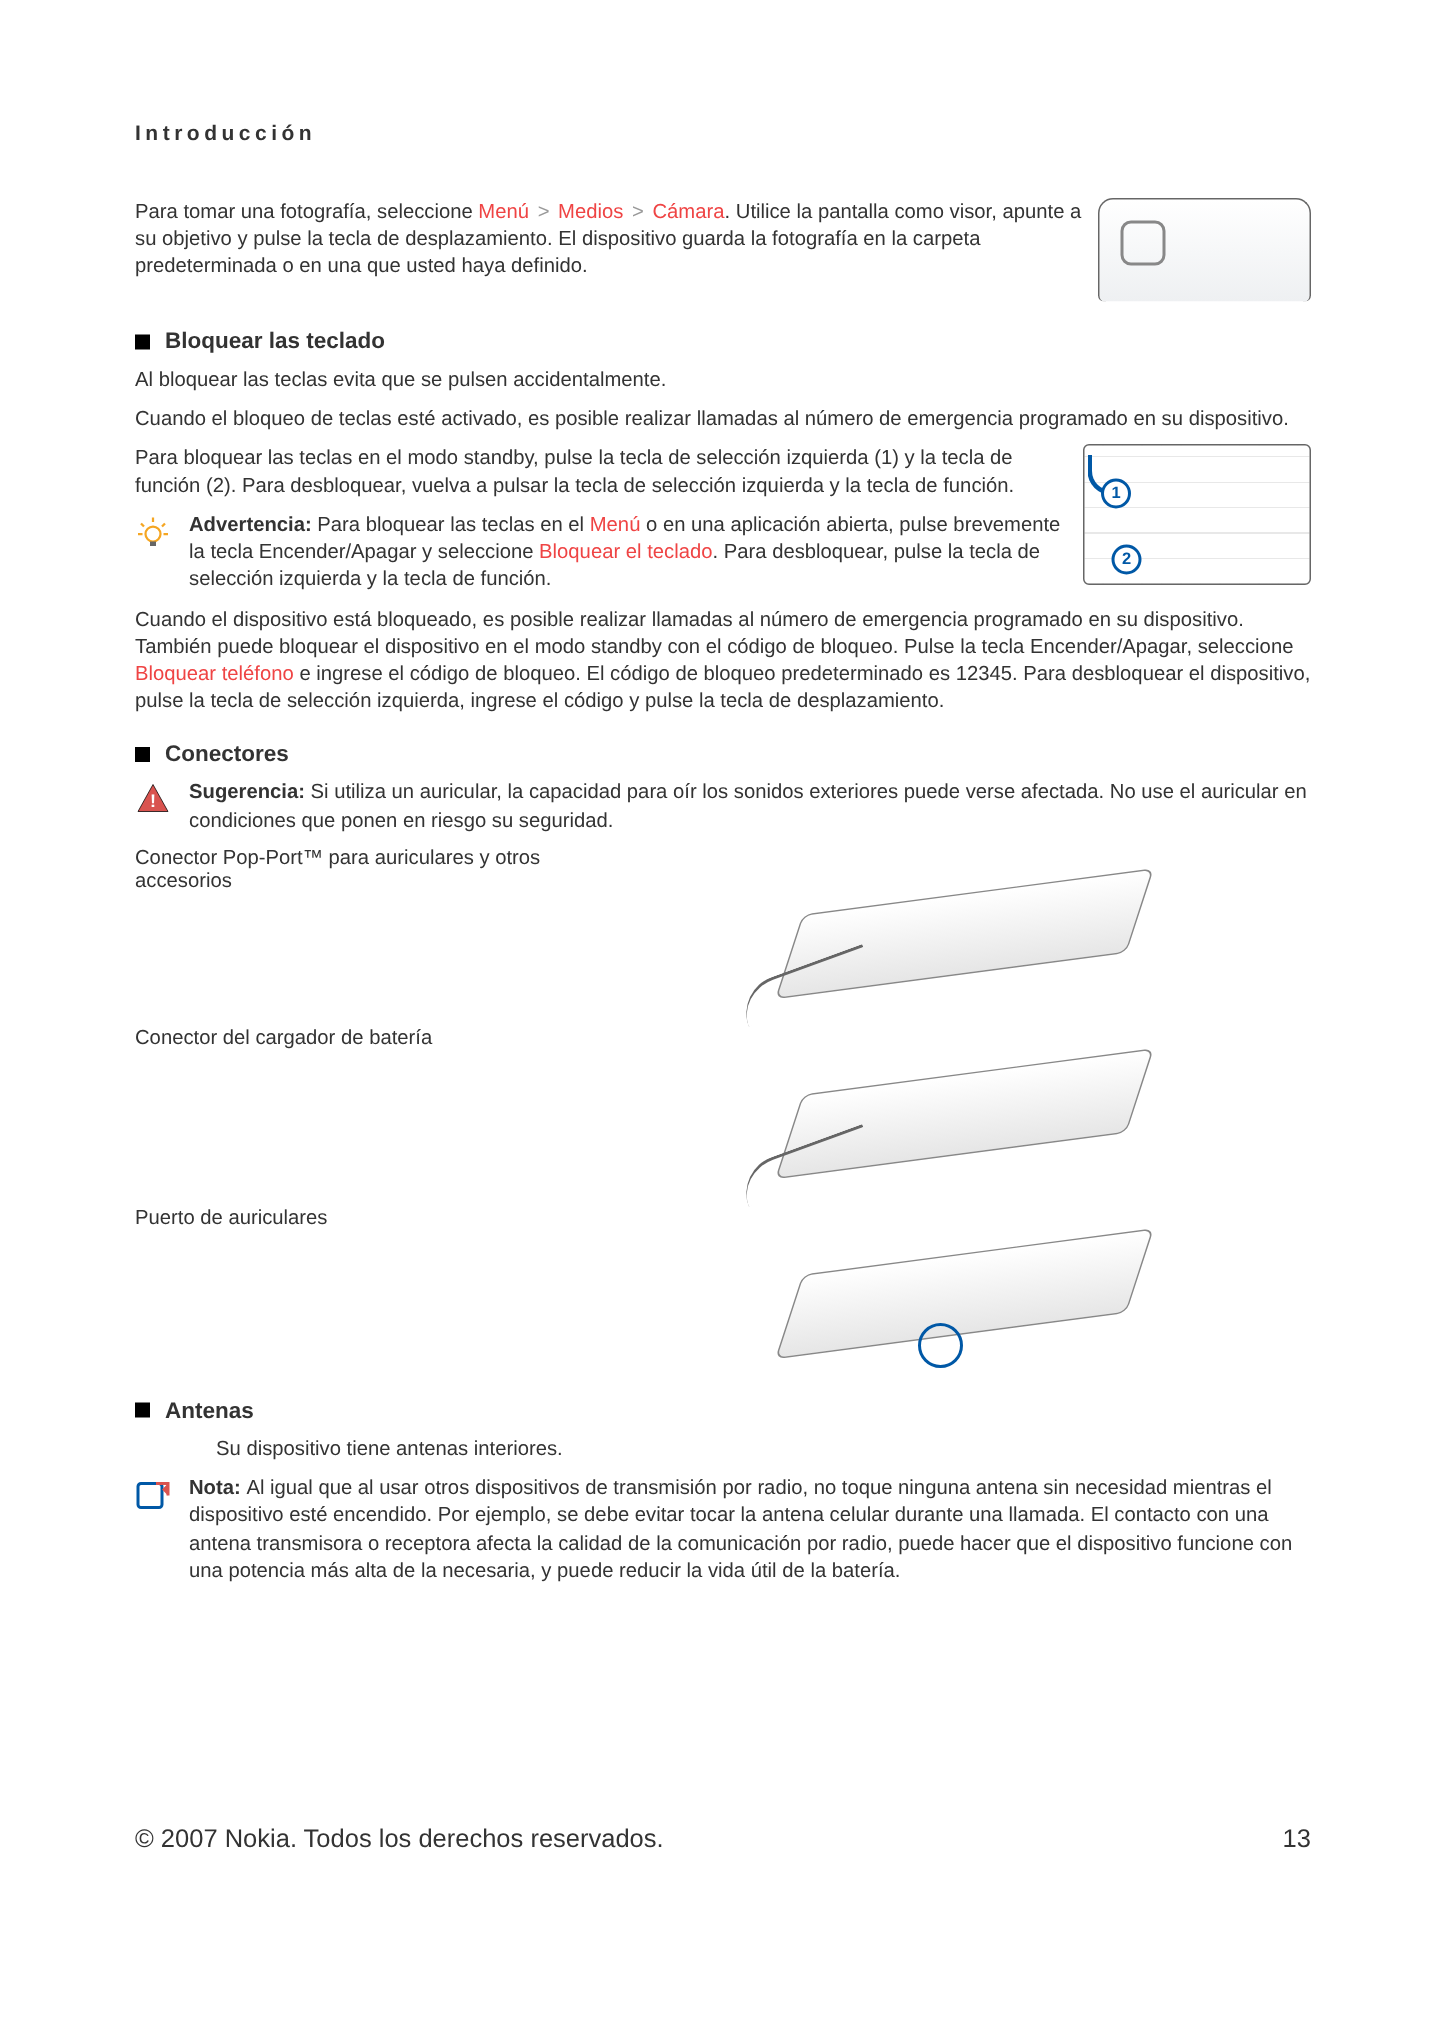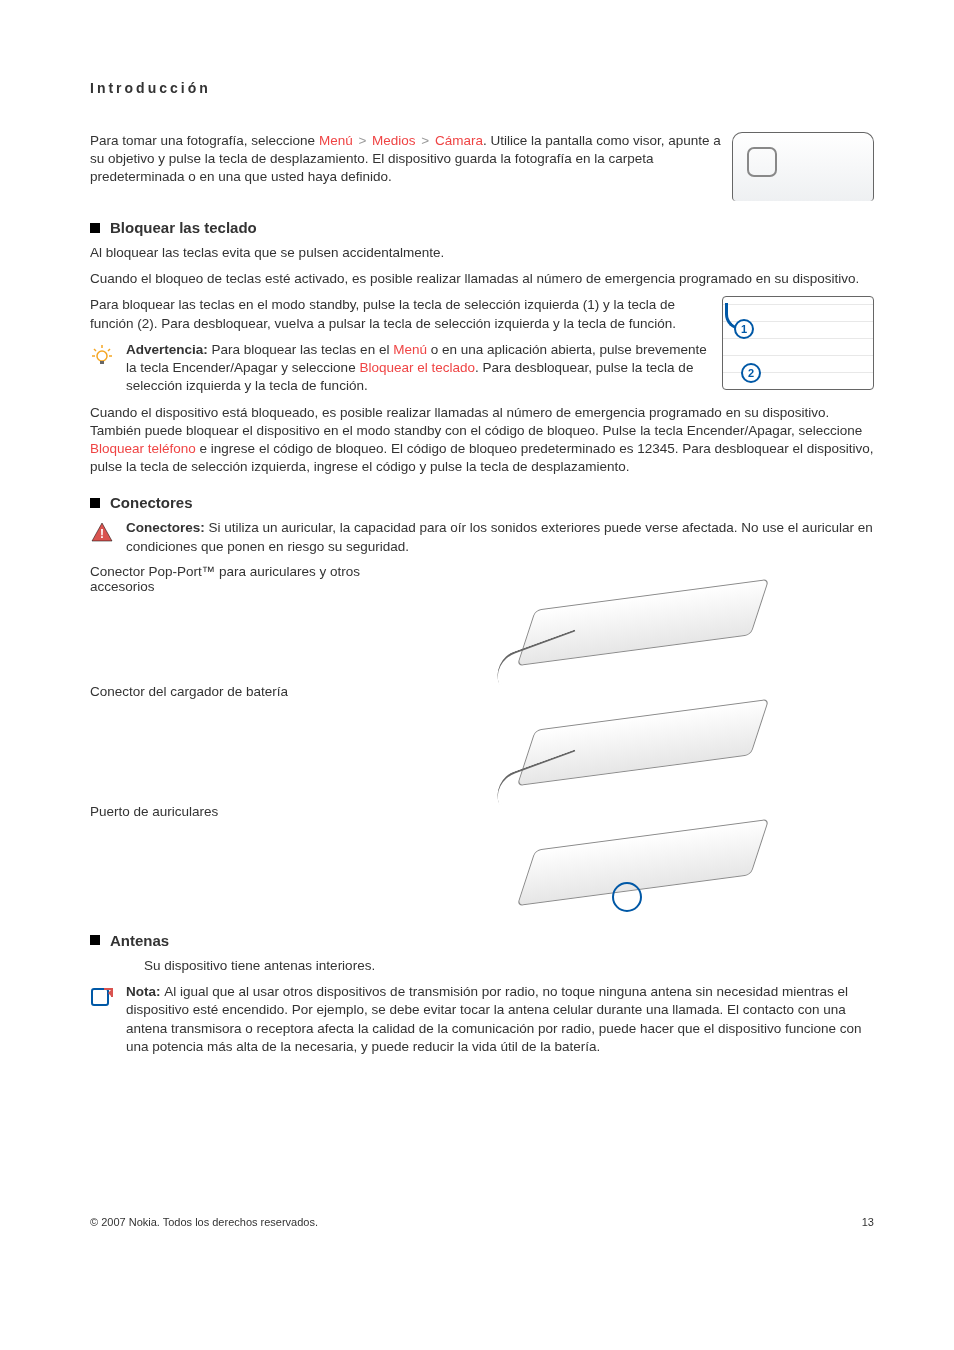--- a/index.html
+++ b/index.html
@@ -137,21 +137,21 @@
     position:absolute;left:0;top:80px;width:90px;height:24px;
     border-top:2px solid #666;border-radius:40px 0 0 0;transform:rotate(-20deg);
   }
   .device-edge .ircircle{
     position:absolute;left:120px;top:78px;width:26px;height:26px;
     border:2px solid #0058a6;border-radius:50%;
   }
   .footer {
     margin-top: 160px;
     display:flex;
-    font-size: 11px;
+    font-size: 17px;
     color:#333;
   }
   .footer .copy{flex:1;}
   .footer .pnum{flex:1;text-align:right;}
   b { font-weight: bold; }
 </style>
 </head>
 <body>
 
 <div class="page">
@@ -217,21 +217,21 @@
 
   <div class="warn-row">
     <div class="icon">
       <svg viewBox="0 0 24 24">
           <polygon points="12,2 22,20 2,20" fill="#d9534f"></polygon>
           <polygon points="12,2 22,20 2,20" fill="none" stroke="#000" stroke-width="0.5"></polygon>
           <text x="12" y="17" text-anchor="middle" font-size="12" fill="#fff" font-weight="bold">!</text>
         </svg>
     </div>
     <div class="body">
-      <b>Conectores:  </b><span>Si utiliza un auricular, la capacidad para oír los sonidos exteriores puede verse afectada. No use el auricular en condiciones que ponen en riesgo su seguridad.</span>
+      <b>Sugerencia:  </b><span>Si utiliza un auricular, la capacidad para oír los sonidos exteriores puede verse afectada. No use el auricular en condiciones que ponen en riesgo su seguridad.</span>
     </div>
   </div>
 
   <div class="connector-row">
     <div class="label">Conector Pop-Port™ para auriculares y otros accesorios</div>
     <div class="illus">
         <div class="device-edge">
           <div class="body3d"></div>
           <div class="cable"></div>
         </div>

